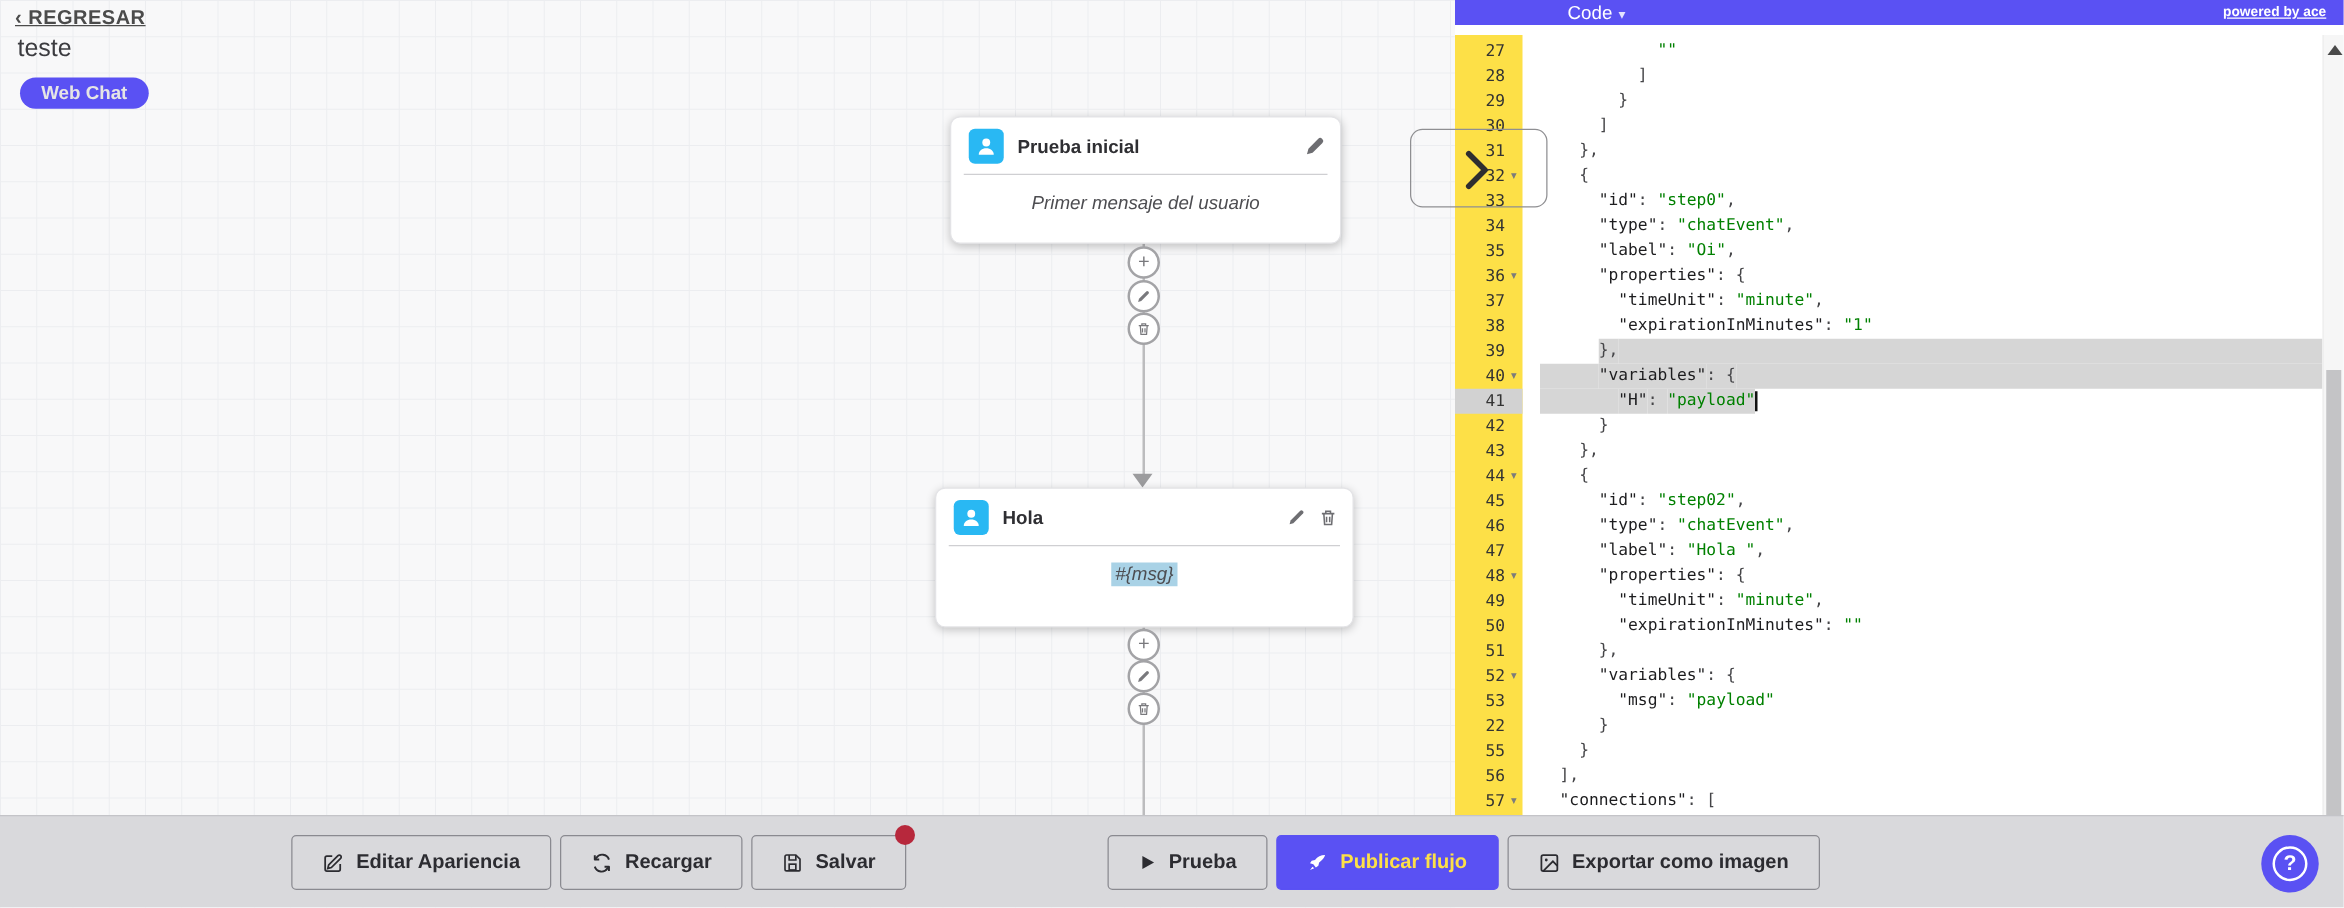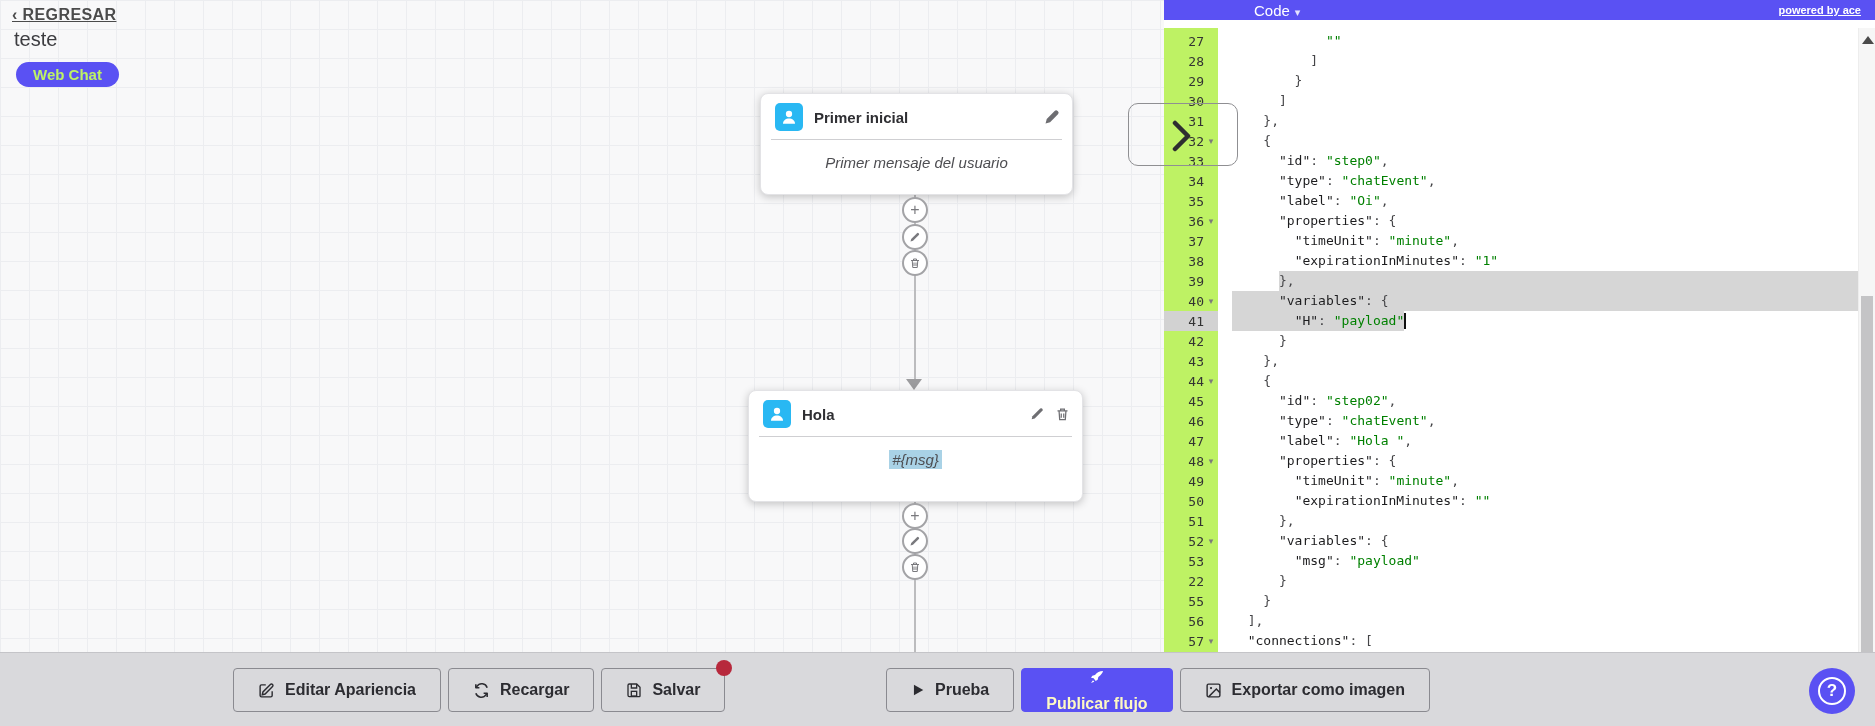--- a/index.html
+++ b/index.html
@@ -10,21 +10,21 @@
   
   .canvas { position:absolute; left:0; top:0; width:1164px; height:726px;
     background-color:#f8f8f9;
     background-image:linear-gradient(#ecedf0 1px, transparent 1px),
                      linear-gradient(90deg,#ecedf0 1px, transparent 1px);
     background-size:29px 29px; }
   .back-link { position:absolute; left:12px; top:6px; font-size:16px; font-weight:bold;
     color:#4b4b4b; text-decoration:underline; letter-spacing:.4px; cursor:pointer; }
   .flow-title { position:absolute; left:14px; top:28px; font-size:20px; font-weight:500;
     color:#3c3c40; }
-  .channel-badge { position:absolute; left:16px; top:62px; background:#5a51f3; color:#bef264;
+  .channel-badge { position:absolute; left:16px; top:62px; background:#5a51f3; color:#e5e5e5;
     font-size:15px; font-weight:bold; padding:4px 17px; border-radius:15px; }
 
   
   .node { position:absolute; background:#fff; border:1px solid #e3e3e6; border-radius:8px;
     box-shadow:0 2px 8px rgba(0,0,0,.22); z-index:5; }
   .node-head { display:flex; align-items:center; padding:9px 12px 8px 14px; }
   .avatar-sq { width:28px; height:28px; border-radius:5px; background:#29b8f3; display:flex;
     align-items:center; justify-content:center; flex:0 0 auto; }
   .node-title { font-size:15px; font-weight:bold; color:#2f2f33; margin-left:11px; flex:1; }
   .node-actions { display:flex; gap:10px; align-items:center; }
@@ -49,21 +49,21 @@
   .code-panel { position:absolute; left:1164px; top:0; width:711px; height:652px;
     background:#fff; }
   .code-header { position:absolute; left:0; top:0; width:100%; height:20px; background:#5a51f3;
     display:flex; align-items:center; }
   .code-header-label { color:#fff; font-size:15px; margin-left:90px; cursor:pointer; }
   .code-header-label .caret { font-size:11px; color:#e4e2ff; margin-left:5px; }
   .powered-by { margin-left:auto; margin-right:14px; color:#fff; font-size:11px;
     font-weight:bold; text-decoration:underline; cursor:pointer; }
   .editor { position:absolute; left:0; top:28px; right:0; bottom:0; display:flex;
     font-family:"DejaVu Sans Mono","Liberation Mono",monospace; font-size:13px; }
-  .gutter { width:54px; background:#bef264; padding-top:3px; flex:0 0 auto; cursor:default; }
+  .gutter { width:54px; background:#fde047; padding-top:3px; flex:0 0 auto; cursor:default; }
   .gut-cell { height:20px; display:flex; justify-content:flex-end; align-items:center;
     color:#333; }
   .gut-cell .gnum { text-align:right; }
   .gut-cell .fold { width:14px; font-size:9px; color:#7c7c7c;
     font-family:"DejaVu Sans",sans-serif; text-align:center; }
   .gut-cell.active { background:#d2d2d2; }
   .code-lines { flex:1; padding:3px 17px 0 14px; cursor:text; }
   .code-line { height:20px; display:flex; white-space:pre; line-height:20px; }
   .tok-p  { color:#454548; }
   .tok-k  { color:#1d1d1f; }
@@ -90,21 +90,21 @@
   
   .toolbar { position:absolute; left:0; top:652px; width:1875px; height:74px;
     background:#d9d9dc; border-top:1px solid #c4c4c8; z-index:40; }
   .btn-group { position:absolute; top:15px; display:flex; gap:7px; }
   .group-left { left:233px; }
   .group-right { left:886px; }
   .tb-btn { height:44px; padding:0 24px; background:#d9d9dc; border:1px solid #8a8a90;
     border-radius:4px; font-family:"Liberation Sans",sans-serif; font-size:16px;
     font-weight:bold; color:#2c2c31; display:flex; align-items:center; gap:10px;
     cursor:pointer; position:relative; }
-  .tb-btn.primary { background:#5a51f3; border-color:#5a51f3; color:#fef9c3;flex-direction:column; }
+  .tb-btn.primary { background:#5a51f3; border-color:#5a51f3; color:#fde047; }
   .tb-btn svg { flex:0 0 auto; }
   .save-badge { position:absolute; right:-8px; top:-9px; width:16px; height:16px;
     border-radius:50%; background:#b7283c; }
   .help-fab { position:absolute; right:20px; top:668px; width:46px; height:46px;
     border-radius:50%; background:#5a51f3; border:none; z-index:50; cursor:pointer;
     display:flex; align-items:center; justify-content:center; }
   .help-ring { width:28px; height:28px; border-radius:50%; border:2.5px solid #fff;
     color:#fff; font-size:17px; font-weight:bold; display:flex; align-items:center;
     justify-content:center; font-family:"Liberation Sans",sans-serif; }
 </style>
@@ -124,21 +124,21 @@
     <div class="v-line" style="top:502px;height:150px;"></div>
 
     <div class="node" style="left:760px;top:93px;width:313px;height:102px;">
       <div class="node-head">
         <span class="avatar-sq">
           <svg width="18" height="18" viewBox="0 0 24 24">
               <circle cx="12" cy="8" r="4.2" fill="#fff"></circle>
               <path d="M4 21c0-4.4 3.6-7 8-7s8 2.6 8 7z" fill="#fff"></path>
             </svg>
         </span>
-        <span class="node-title">Primer inicial</span>
+        <span class="node-title">Prueba inicial</span>
         <span class="node-actions">
           <button class="icon-btn">
             <svg width="16" height="16" viewBox="0 0 24 24" fill="none" stroke="#6e6e72" stroke-width="2.4">
                 <path d="M4 20l1.2-4.5L16.8 3.9a2 2 0 0 1 2.8 0l.5.5a2 2 0 0 1 0 2.8L8.5 18.8z" fill="#6e6e72"></path>
               </svg>
           </button>
         </span>
       </div>
       <div class="node-divider"></div>
       <div class="node-body">Primer mensaje del usuario</div>

